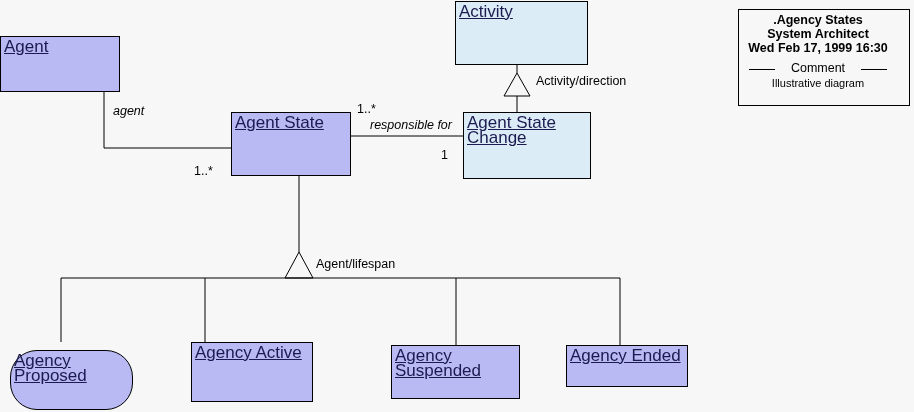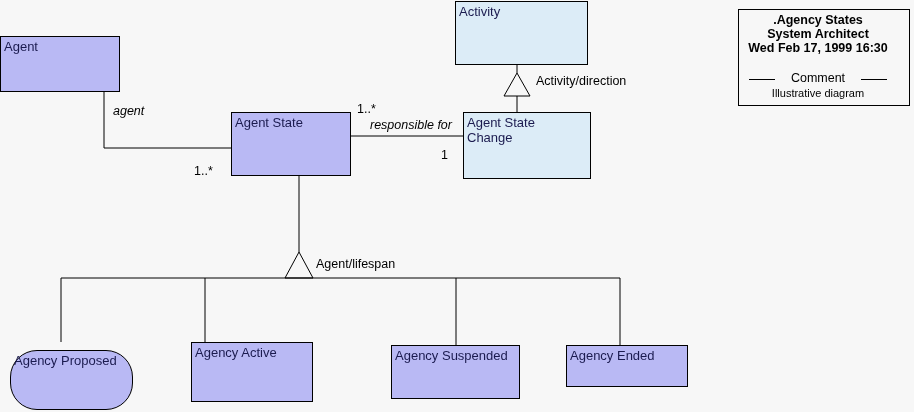--- a/index.html
+++ b/index.html
@@ -22,25 +22,26 @@
     left: 0;
     top: 0;
     width: 914px;
     height: 412px;
     pointer-events: none;
   }
   .node {
     position: absolute;
     box-sizing: border-box;
     border: 1px solid #000000;
-    font-size: 13px;
+    font-size: 17px;
     line-height: 15px;
     color: #1b1b4f;
     padding: 2px 0 0 3px;
     white-space: pre-line;
+    text-decoration: underline;
   }
   .node.lavender { background: #b9b9f4; }
   .node.lightblue { background: #dcecf7; }
   .edge-label {
     position: absolute;
     font-size: 12.5px;
     line-height: 14px;
     color: #000000;
     white-space: nowrap;
   }
@@ -58,21 +59,21 @@
     font-weight: bold;
     line-height: 14px;
     color: #000000;
     white-space: nowrap;
   }
   .titleblock .tb-sep {
     position: relative;
     font-size: 12.5px;
     line-height: 15px;
     color: #000000;
-    margin-top: 16px;
+    margin-top: 6px;
   }
   .titleblock .tb-sep::before,
   .titleblock .tb-sep::after {
     content: "";
     position: absolute;
     top: 8px;
     height: 1px;
     background: #000000;
     width: 26px;
   }

